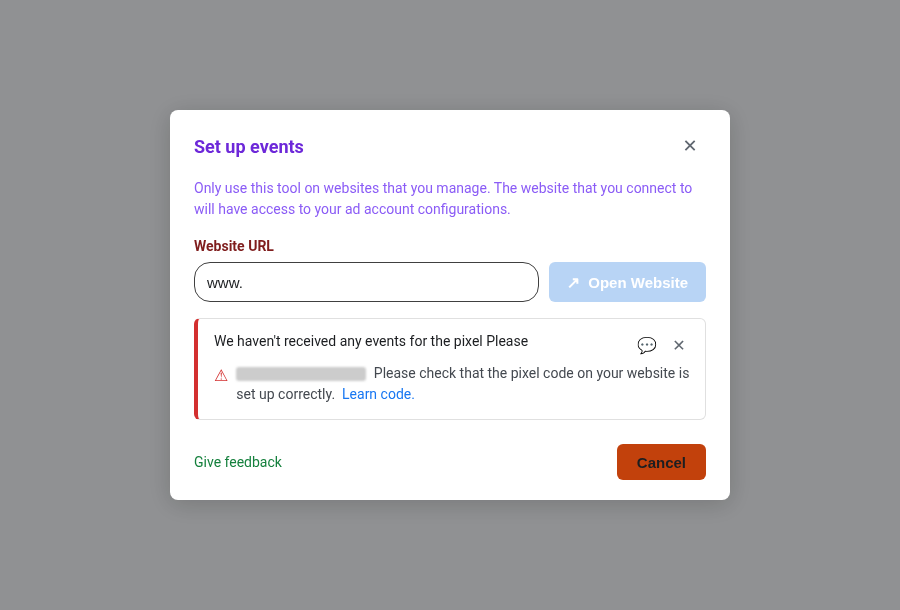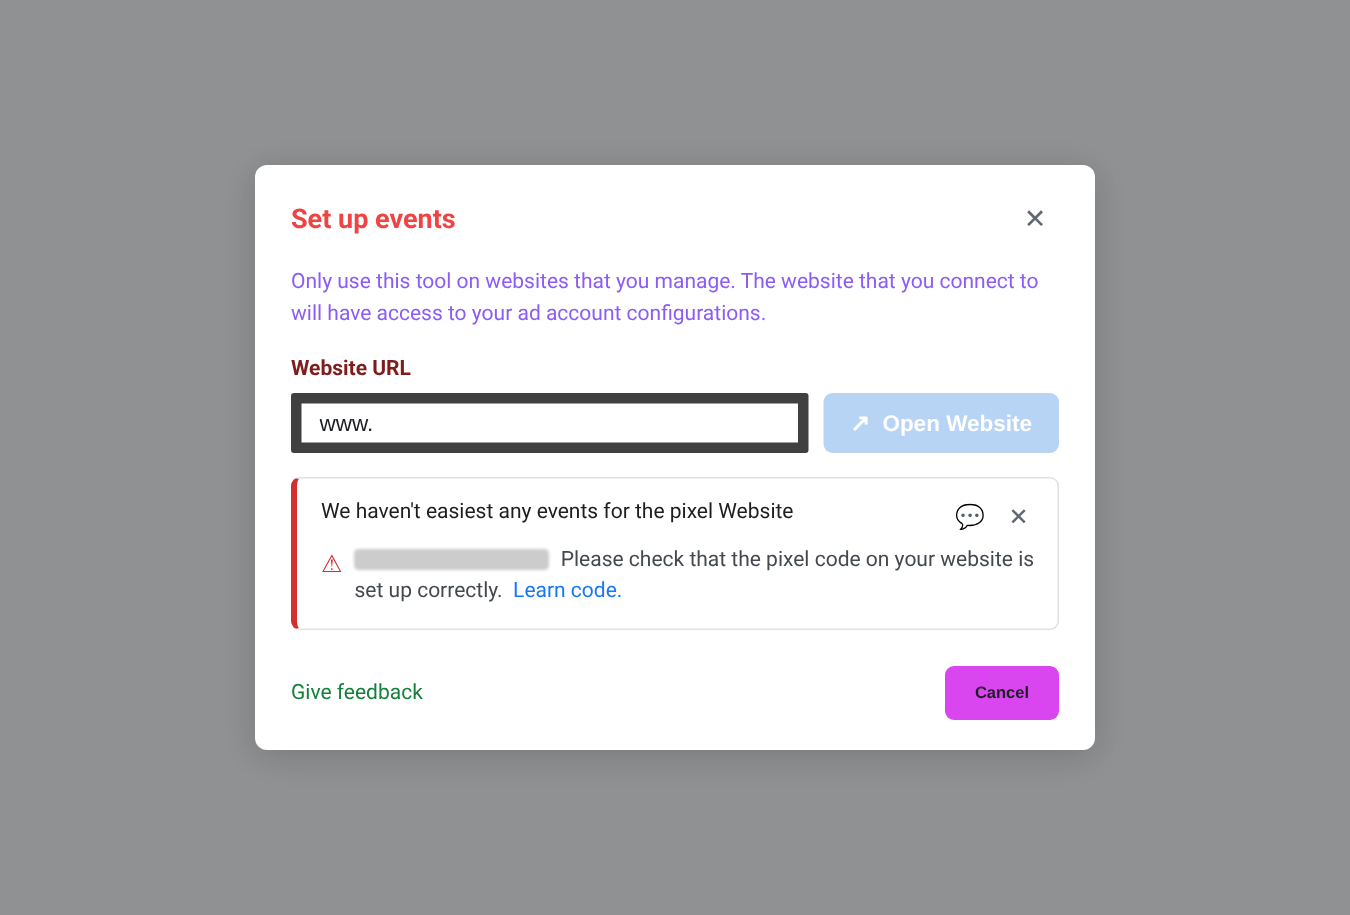--- a/index.html
+++ b/index.html
@@ -39,21 +39,21 @@
     .modal-header {
       display: flex;
       align-items: center;
       justify-content: space-between;
       margin-bottom: 16px;
     }
 
     .modal-title {
       font-size: 18px;
       font-weight: 700;
-      color: #ef4444;
+      color: #6d28d9;
     }
 
     .close-btn {
       background: none;
       border: none;
       cursor: pointer;
       width: 32px;
       height: 32px;
       border-radius: 50%;
       display: flex;
@@ -88,22 +88,22 @@
 
     .url-row {
       display: flex;
       gap: 10px;
       margin-bottom: 16px;
     }
 
     .url-input {
       flex: 1;
       height: 40px;
-      border: 7px solid #404040;
-      border-radius: 2px;
+      border: 1px solid #404040;
+      border-radius: 16px;
       padding: 0 12px;
       font-size: 15px;
       color: #1c1e21;
       outline: none;
     }
 
     .open-website-btn {
       height: 40px;
       background: #b8d4f5;
       border: none;
@@ -214,25 +214,25 @@
 
     .give-feedback-link {
       color: #15803d;
       text-decoration: none;
       font-size: 14px;
       font-weight: 400;
     }
 
     .cancel-btn {
       height: 36px;
-      background: #d946ef;
+      background: #c2410c;
       border: none;
       border-radius: 6px;
       padding: 0 20px;
-      font-size: 11px;
+      font-size: 15px;
       font-weight: 600;
       color: #1c1e21;
       cursor: pointer;
     }
   </style>
 </head>
 <body>
 
 <div class="modal-overlay">
   <div class="modal">
@@ -252,21 +252,21 @@
     <div class="url-row">
       <input type="text" class="url-input" value="www." style="">
       <button class="open-website-btn">
         <span class="external-icon">↗</span>
         <span>Open Website</span>
       </button>
     </div>
 
     <div class="alert-box">
       <div class="alert-top-row">
-        <span class="alert-title">We haven't easiest any events for the pixel Website</span>
+        <span class="alert-title">We haven't received any events for the pixel Please</span>
         <div class="alert-actions">
           <button class="alert-action-btn" aria-label="Feedback">
             <span>💬</span>
           </button>
           <button class="alert-action-btn" aria-label="Dismiss">
             <span>✕</span>
           </button>
         </div>
       </div>
       <div class="alert-body">

